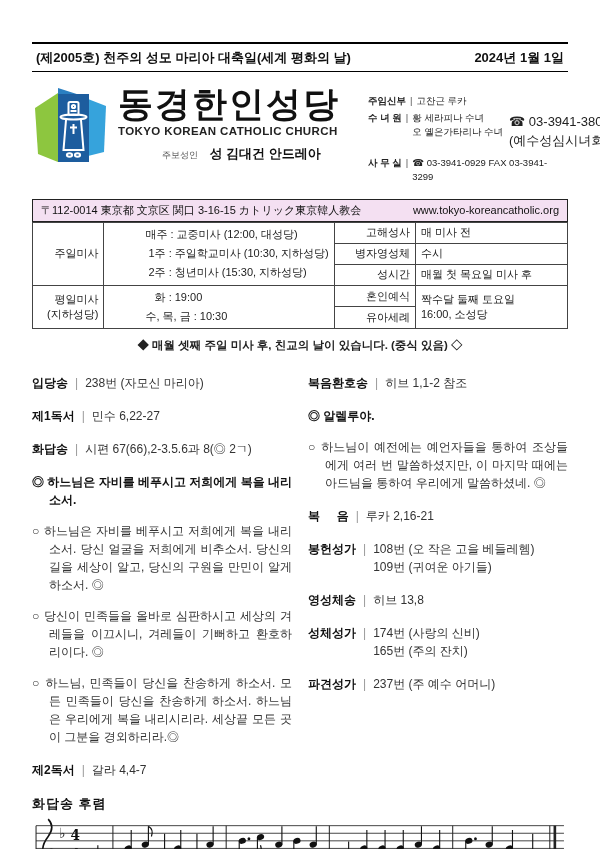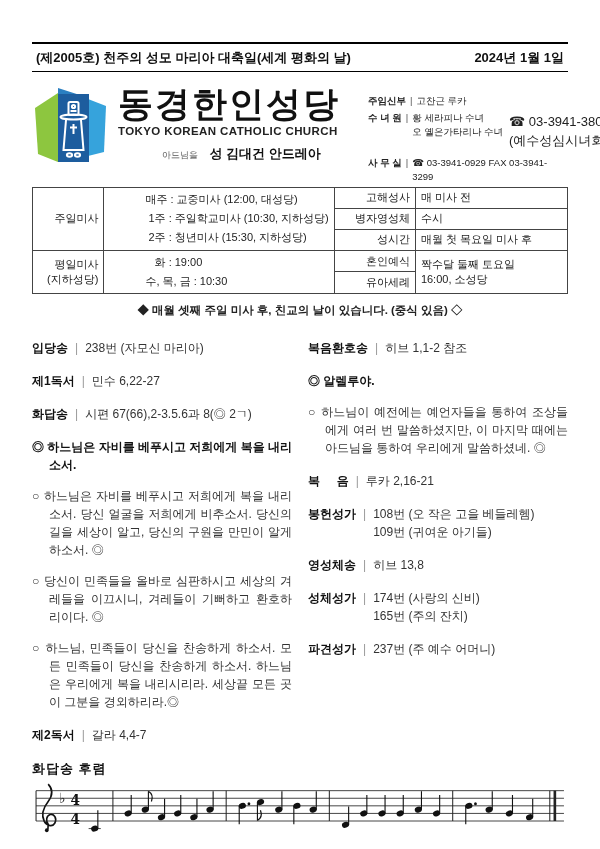--- a/index.html
+++ b/index.html
@@ -105,21 +105,21 @@
         <line x1="41.5" y1="38" x2="41.5" y2="48"></line>
         <line x1="38" y1="41.5" x2="45" y2="41.5"></line>
         <ellipse cx="37.5" cy="69" rx="2.6" ry="1.7"></ellipse>
         <ellipse cx="45.5" cy="69" rx="2.6" ry="1.7"></ellipse>
       </g>
     </svg>
     <div class="name-block">
       <div class="church-name">동경한인성당</div>
       <div class="church-en">TOKYO KOREAN CATHOLIC CHURCH</div>
       <div class="patron-row">
-        <span class="patron-label">아드님을</span>
+        <span class="patron-label">주보성인</span>
         <span class="patron-name">성 김대건 안드레아</span>
       </div>
     </div>
     <div class="contact-block">
       <div class="contact-row">
         <span class="contact-role">주임신부</span>
         <span class="contact-sep">|</span>
         <span>고찬근 루카</span>
       </div>
       <div class="contact-row">
@@ -135,20 +135,24 @@
         </span>
       </div>
       <div class="contact-row office-row">
         <span class="contact-role">사 무 실</span>
         <span class="contact-sep">|</span>
         <span>☎ 03-3941-0929 FAX 03-3941-3299</span>
       </div>
     </div>
   </div>
 
+  <div class="address-bar">
+    <span>〒112-0014 東京都 文京区 関口 3-16-15 カトリック東京韓人教会</span>
+    <span>www.tokyo-koreancatholic.org</span>
+  </div>
 
   <table class="schedule">
     <tbody>
         <tr>
       <td class="lblc" rowspan="3">주일미사</td>
       <td class="valc" rowspan="3">
         <div class="cell-line">매주 : 교중미사 (12:00, 대성당)</div>
         <div class="cell-line"> 1주 : 주일학교미사 (10:30, 지하성당)</div>
         <div class="cell-line"> 2주 : 청년미사 (15:30, 지하성당)</div>
       </td>

